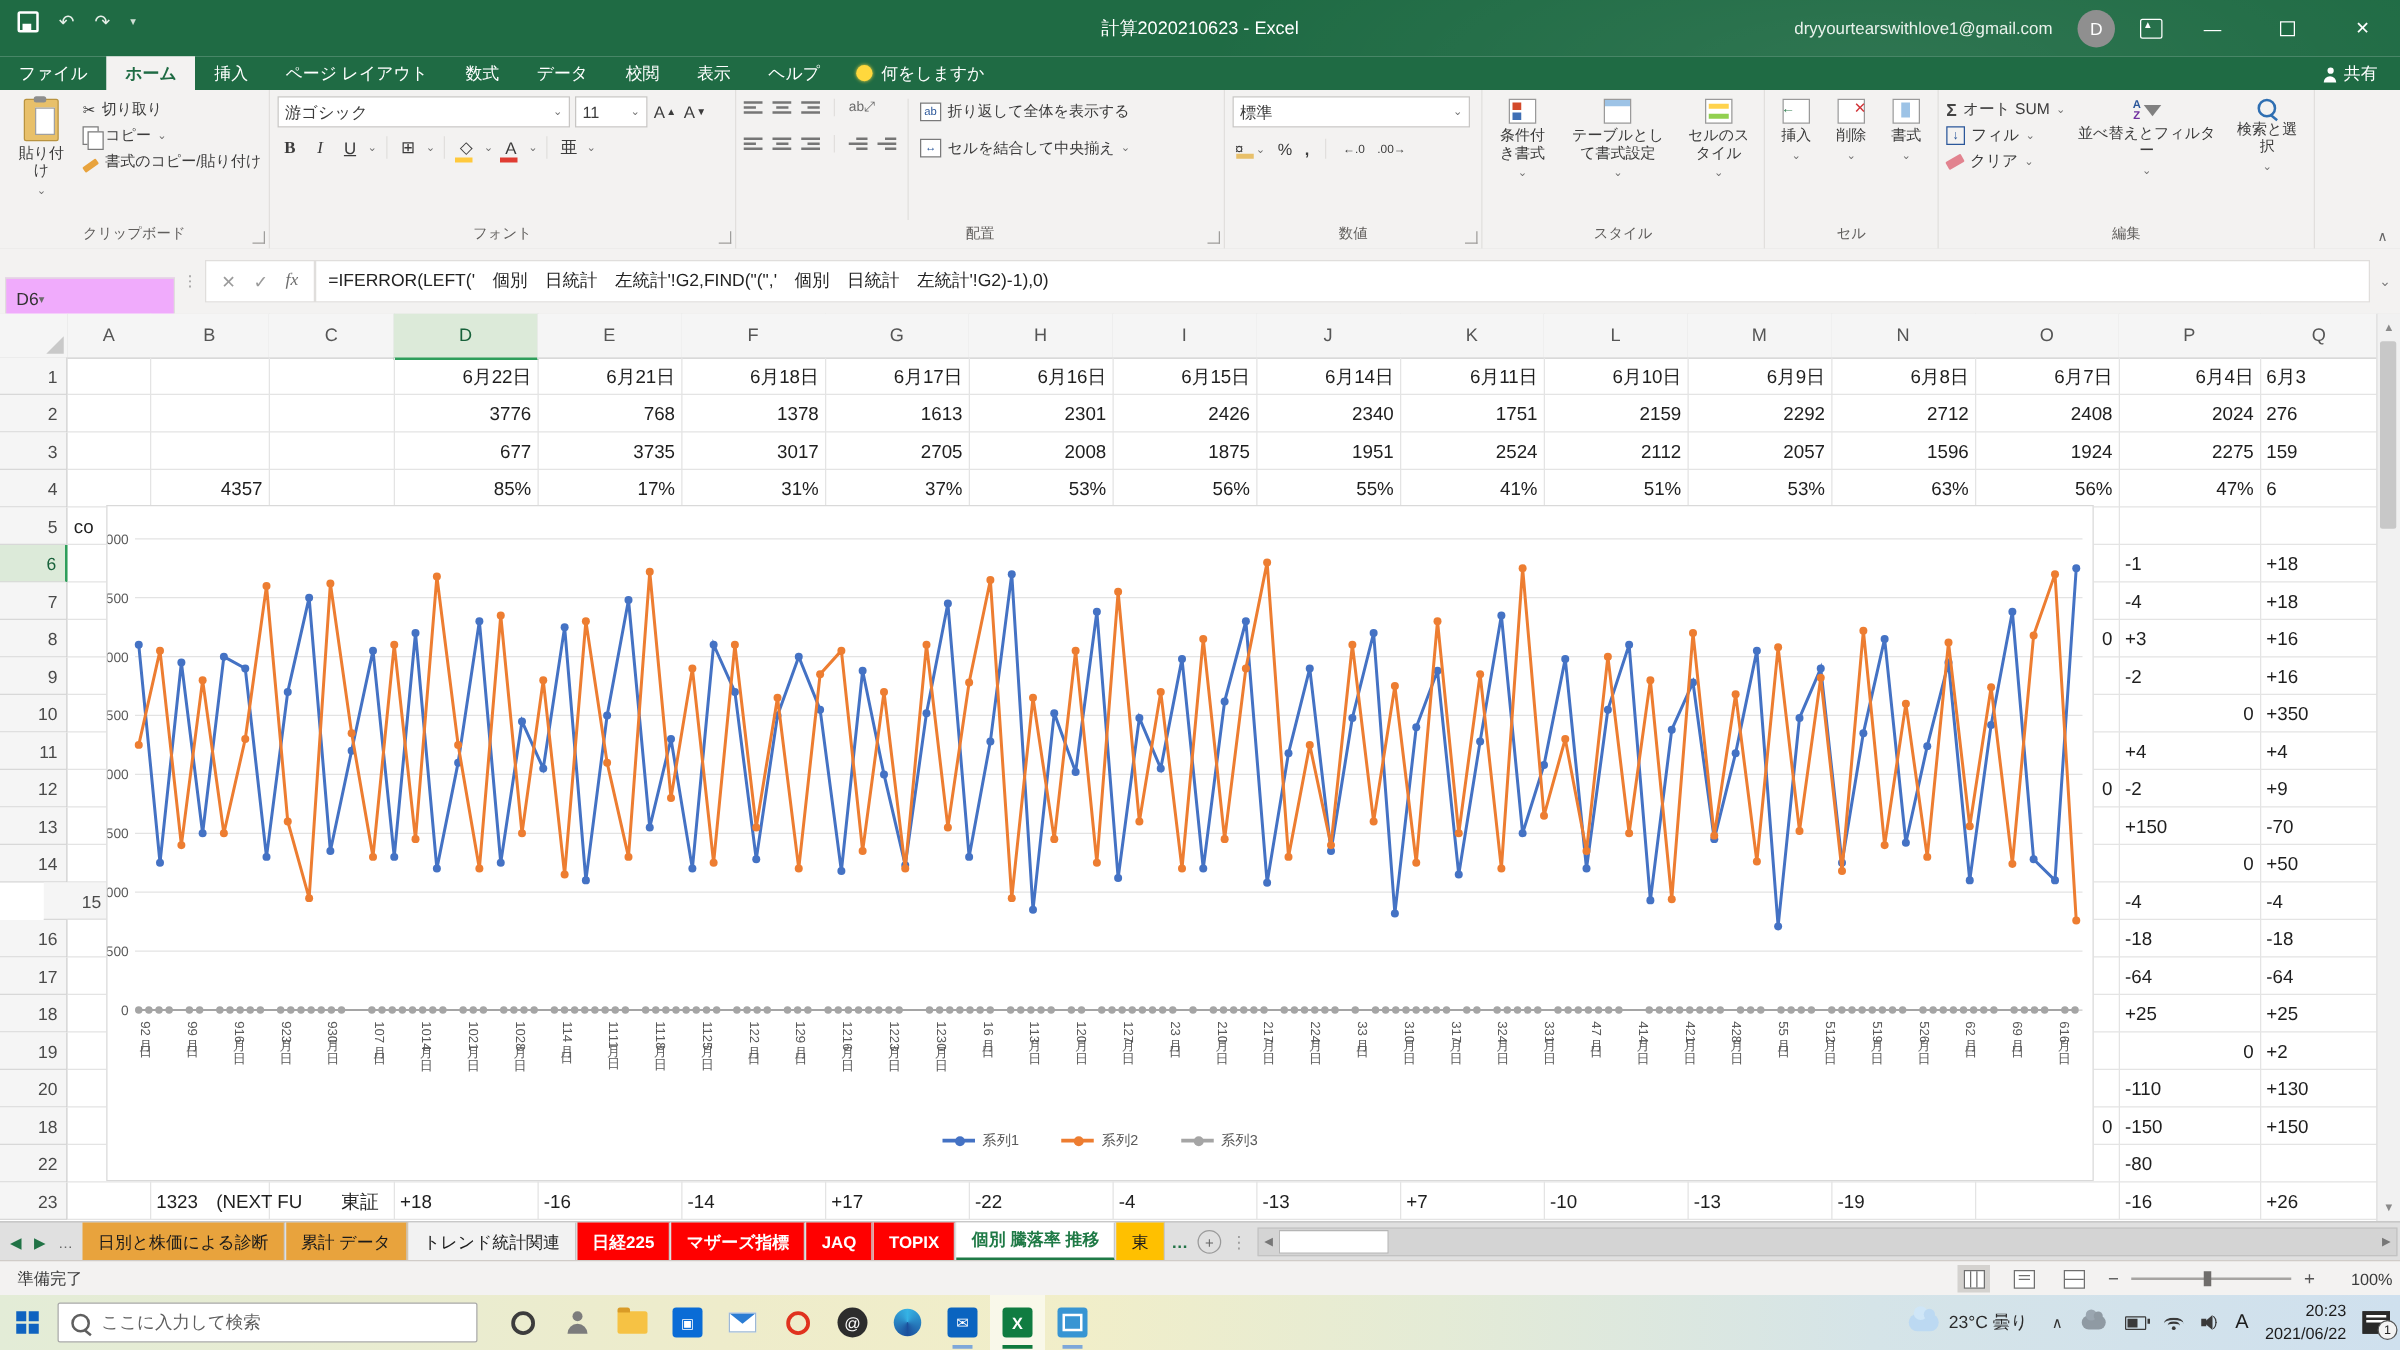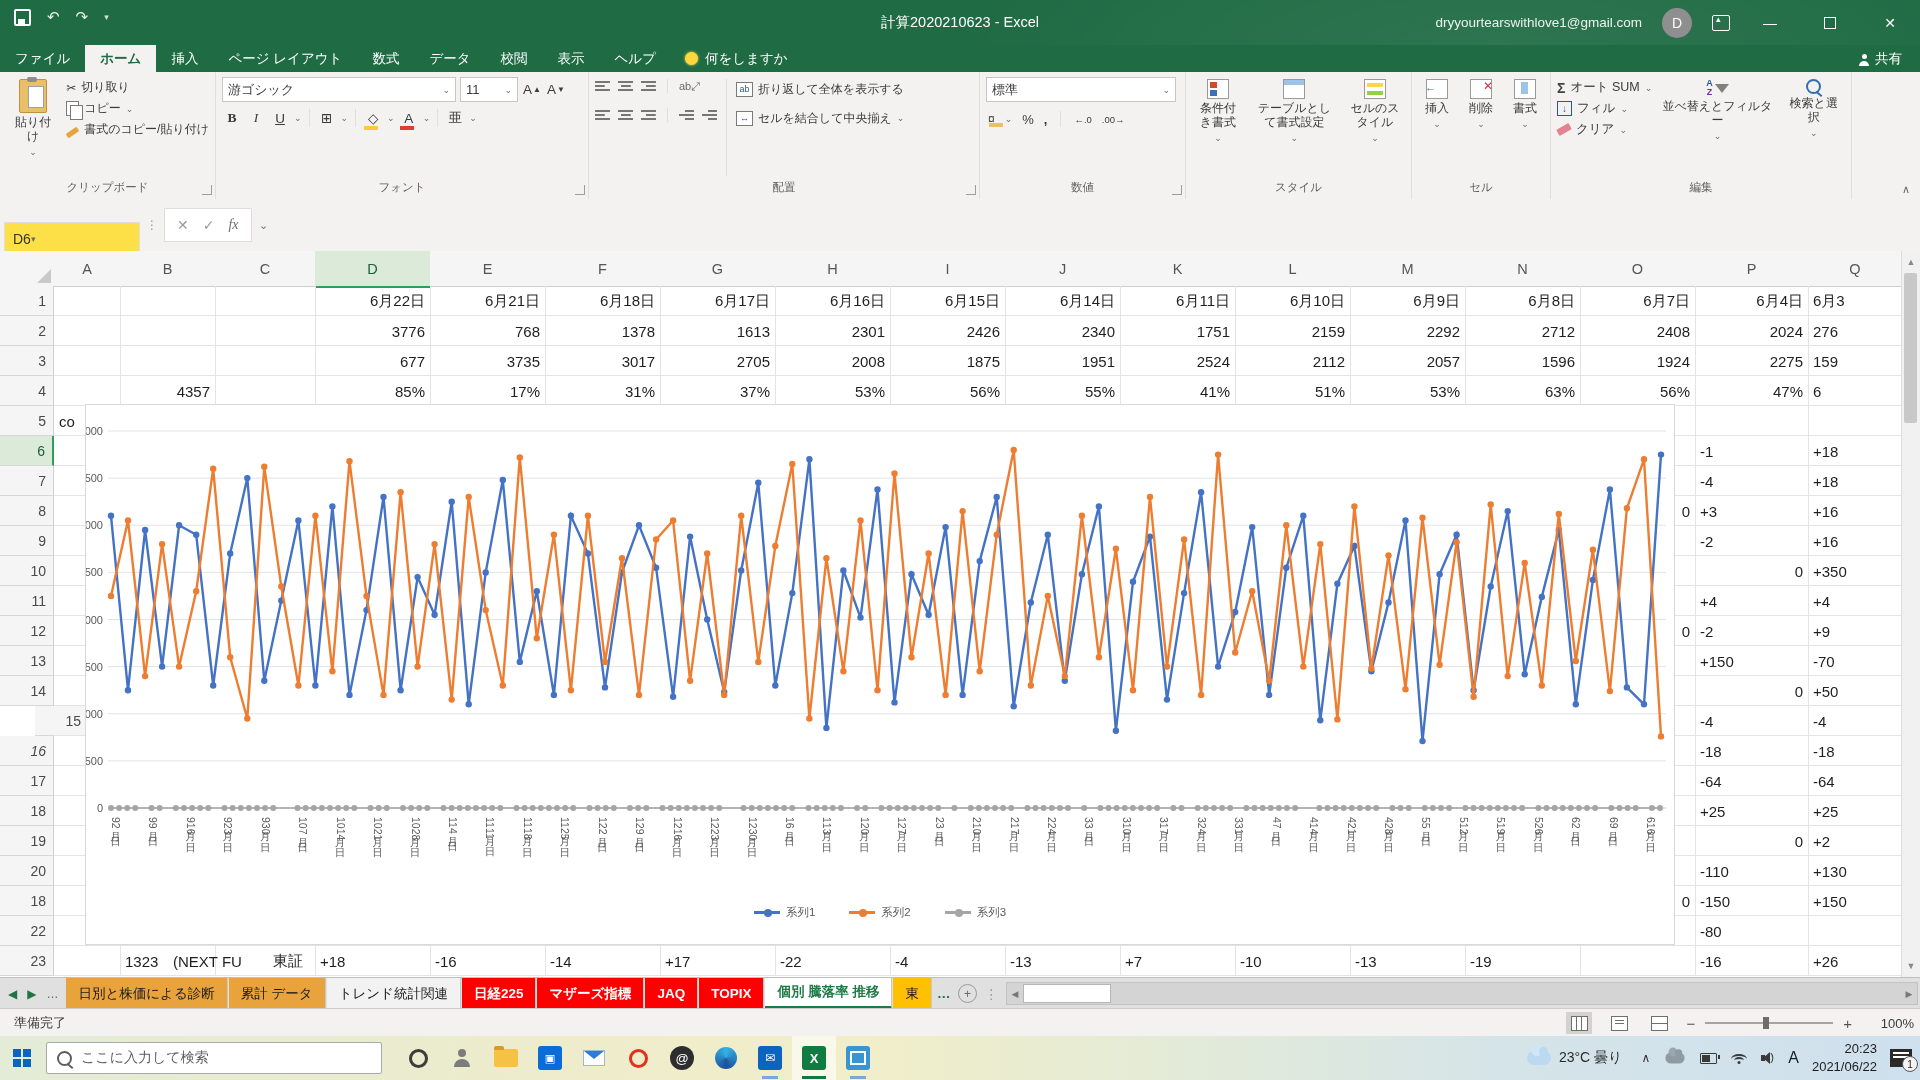--- a/index.html
+++ b/index.html
@@ -80,21 +80,21 @@
   .fill-ic{width:13px;height:13px;border:1px solid #2b579a;color:#2b579a;font-size:10px;display:flex;align-items:center;justify-content:center;}
   .clear-ic{width:14px;height:7px;background:#e2838f;border-radius:1px;transform:rotate(-30deg);}
   .az-ic{display:flex;flex-direction:column;font-size:9px;font-weight:bold;line-height:1;}
   .az-ic .a{color:#2b579a}.az-ic .z{color:#7030a0}
   .funnel{width:0;height:0;border-left:7px solid transparent;border-right:7px solid transparent;border-top:9px solid #808080;margin-left:2px;}
   .mag{width:11px;height:11px;border:2px solid #2f6fb2;border-radius:50%;position:relative;}
   .mag:after{content:"";position:absolute;left:9px;top:10px;width:7px;height:2px;background:#2f6fb2;transform:rotate(40deg);transform-origin:0 0;}
   .rib-collapse{position:absolute;right:10px;bottom:3px;font-size:11px;color:#666;}
   
   .fbar{position:absolute;left:0;top:199px;width:1920px;height:52px;background:#f3f2f1;border-bottom:1px solid #cfcdcb;display:flex;align-items:center;}
-  .namebox{width:118px;height:32px;background:#fde047;border:1px solid #e0dedc;margin-left:4px;display:flex;align-items:center;justify-content:flex-start;padding:0 8px;font-size:14px;color:#333;margin-top:28px;}
+  .namebox{width:118px;height:32px;background:#f0abfc;border:1px solid #e0dedc;margin-left:4px;display:flex;align-items:center;justify-content:flex-start;padding:0 8px;font-size:14px;color:#333;margin-top:28px;}
   .fdots{color:#9a9a9a;font-size:12px;padding:0 6px;}
   .fbtns{display:flex;align-items:center;gap:14px;background:#fff;height:32px;border:1px solid #e0dedc;padding:0 12px;color:#9b9b9b;font-size:14px;}
   .fx{font-style:italic;font-family:"Liberation Serif","DejaVu Serif",serif;color:#6d6d6d;}
   .ftext{flex:1;height:32px;background:#fff;border:1px solid #e0dedc;display:flex;align-items:center;padding:0 10px;font-size:14px;color:#222;white-space:nowrap;overflow:hidden;}
   .fexpand{width:24px;text-align:center;color:#777;font-size:11px;}
   
   .sheet{position:absolute;left:0;top:251px;width:1920px;height:726px;background:#fff;}
   .corner{position:absolute;left:0;top:0;width:54px;height:35px;background:#f5f5f5;border-right:1px solid #cfcfcf;border-bottom:1px solid #cfcfcf;}
   .corner:after{content:"";position:absolute;right:3px;bottom:3px;border-left:14px solid transparent;border-bottom:14px solid #c9c9c9;}
   .colhdr{position:absolute;top:0;height:35px;background:#f5f5f5;border-right:1px solid #d8d8d8;border-bottom:1px solid #cfcfcf;display:flex;align-items:center;justify-content:center;font-size:14.5px;color:#555;}
@@ -454,20 +454,21 @@
     <div class="namebox">
       <span>D6</span>
         <span class="chev">▾</span>
     </div>
     <span class="fdots">⋮</span>
     <div class="fbtns">
       <span>✕</span>
       <span>✓</span>
       <span class="fx">fx</span>
     </div>
+    <div class="ftext">=IFERROR(LEFT('　個別　日統計　左統計'!G2,FIND("(",'　個別　日統計　左統計'!G2)-1),0)</div>
     <span class="fexpand">⌄</span>
   </div>
 
   <div class="sheet">
     <div class="corner"></div>
     <div id="col-headers">
         <div class="colhdr" style="left: 54px; width: 66px;">A</div>
         <div class="colhdr" style="left: 120px; width: 95px;">B</div>
         <div class="colhdr" style="left: 215px; width: 100px;">C</div>
         <div class="colhdr sel" style="left: 315px; width: 115px;">D</div>
@@ -494,21 +495,21 @@
         <div class="rowhdr sel" style="top: 185px; height: 30px;">6</div>
         <div class="rowhdr" style="top: 215px; height: 30px;">7</div>
         <div class="rowhdr" style="top: 245px; height: 30px;">8</div>
         <div class="rowhdr" style="top: 275px; height: 30px;">9</div>
         <div class="rowhdr" style="top: 305px; height: 30px;">10</div>
         <div class="rowhdr" style="top: 335px; height: 30px;">11</div>
         <div class="rowhdr" style="top: 365px; height: 30px;">12</div>
         <div class="rowhdr" style="top: 395px; height: 30px;">13</div>
         <div class="rowhdr" style="top: 425px; height: 30px;">14</div>
         <div class="rowhdr" style="top: 455px; height: 30px; margin-left: 35px;">15</div>
-        <div class="rowhdr" style="top: 485px; height: 30px; font-style: italic;">16</div>
+        <div class="rowhdr" style="top: 485px; height: 30px;">16</div>
         <div class="rowhdr" style="top: 515px; height: 30px;">17</div>
         <div class="rowhdr" style="top: 545px; height: 30px;">18</div>
         <div class="rowhdr" style="top: 575px; height: 30px;">19</div>
         <div class="rowhdr" style="top: 605px; height: 30px;">20</div>
         <div class="rowhdr" style="top: 635px; height: 30px;">18</div>
         <div class="rowhdr" style="top: 665px; height: 30px;">22</div>
         <div class="rowhdr" style="top: 695px; height: 30px;">23</div>
       </div>
     <div id="gridlines">
         <div class="gline" style="left: 120px; top: 35px; width: 1px; height: 690px;"></div>

